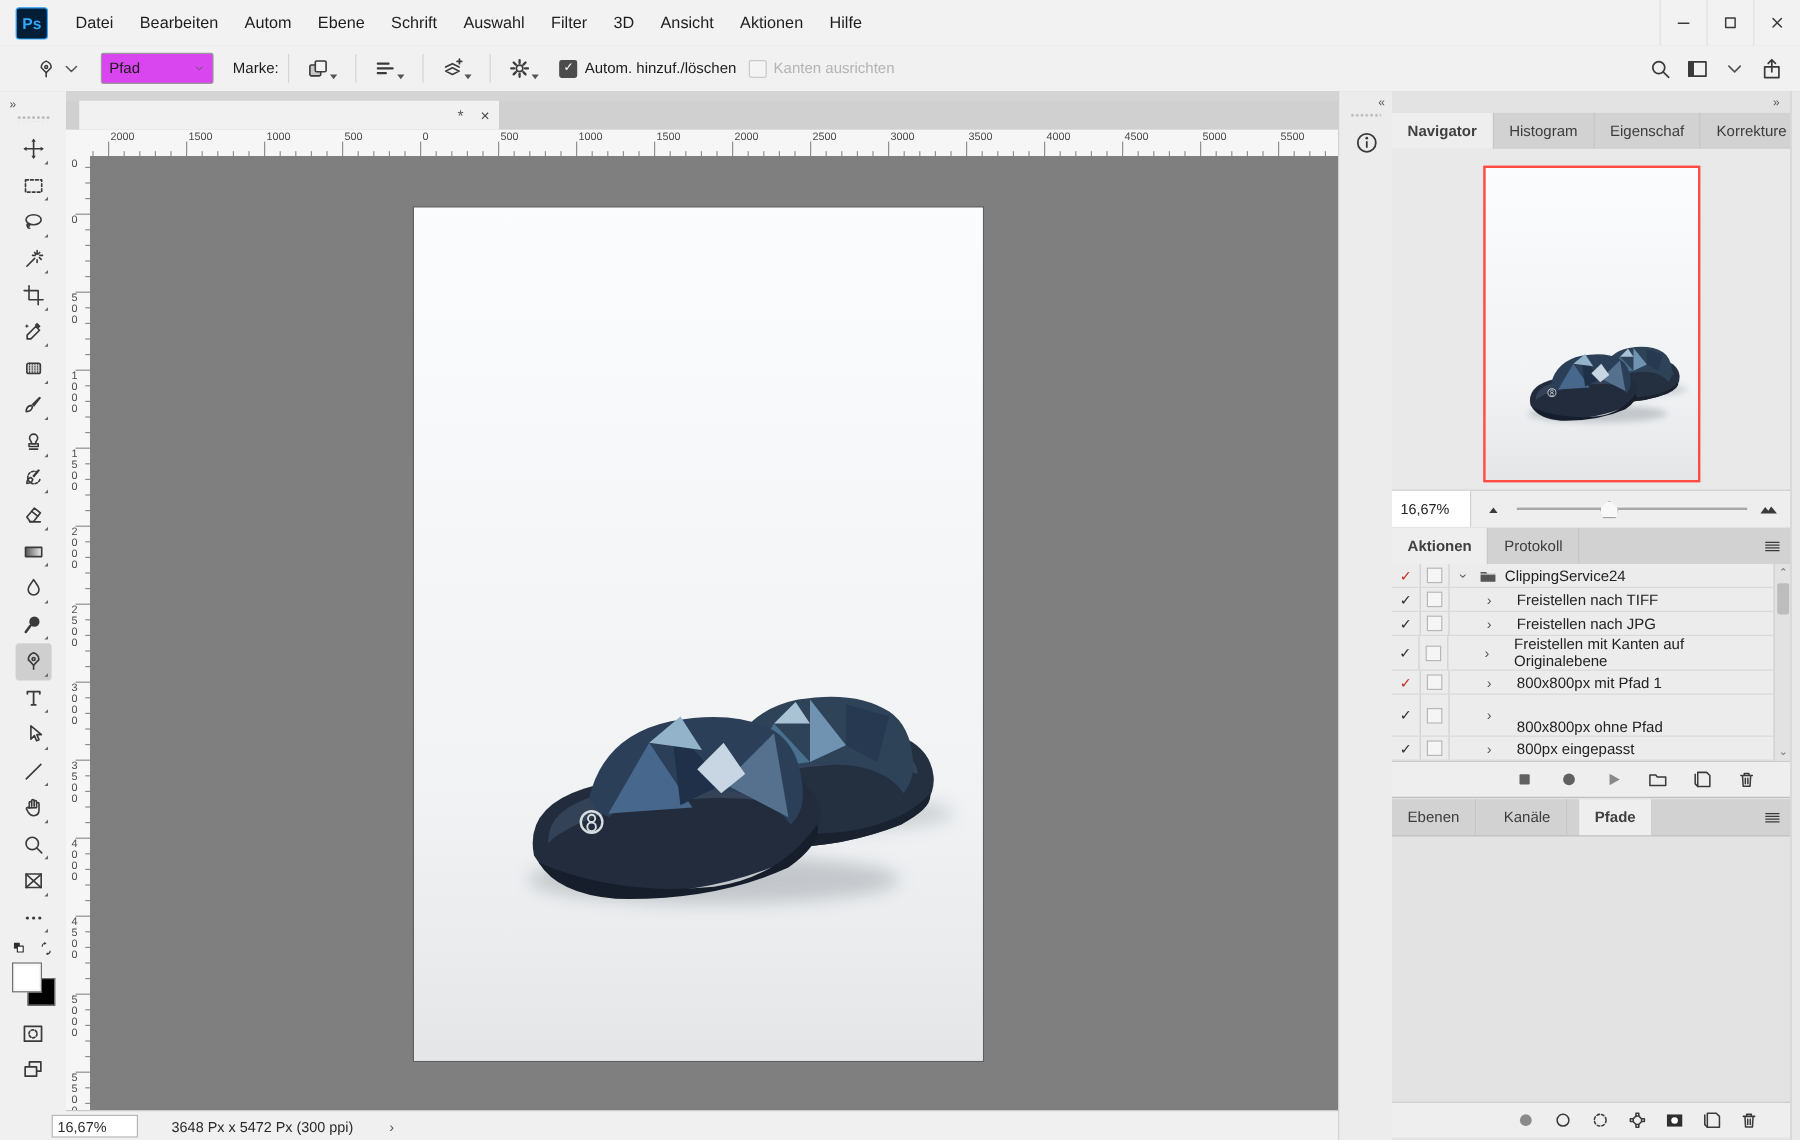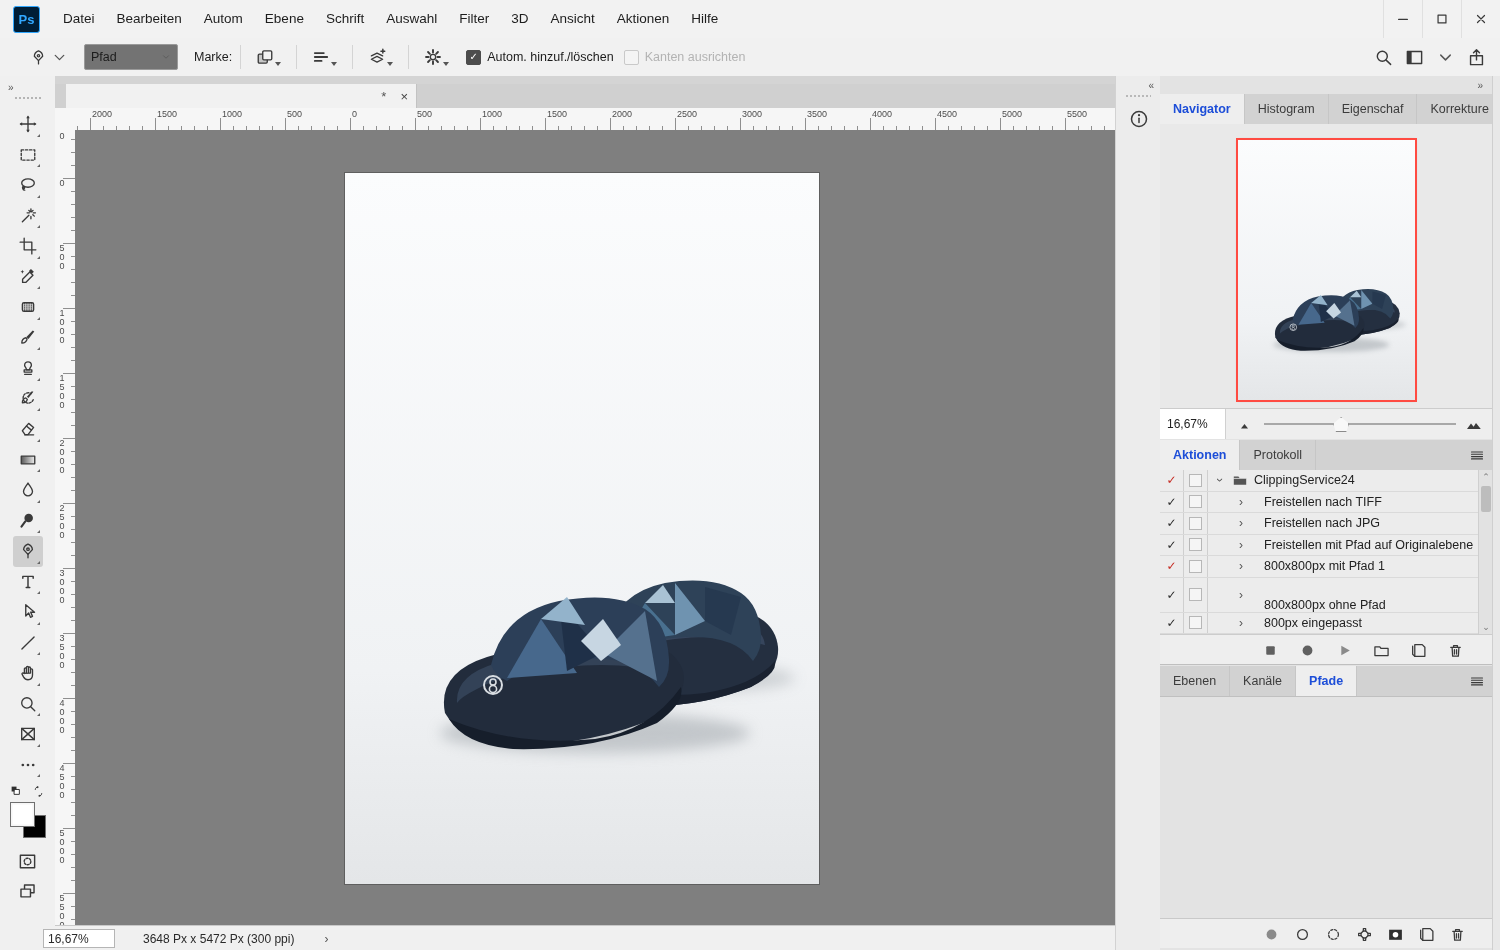--- a/index.html
+++ b/index.html
@@ -19,21 +19,21 @@
   #winctrls{margin-left:auto;display:flex;height:100%;}
   .winbtn{width:38px;height:100%;display:flex;align-items:center;justify-content:center;
           border-left:1px solid #e0e0e0;}
   .winbtn .ic{width:14px;height:14px;stroke-width:1.4;}
   
   #optionsbar{position:absolute;left:0;top:38px;width:1500px;height:38px;background:#f1f1f1;
               border-bottom:1px solid #cdcdcd;display:flex;align-items:center;font-size:12.5px;}
   #tool-preset{margin-left:30px;display:flex;align-items:center;gap:4px;}
   #tool-preset .ic{width:17px;height:17px;}
   .chev{width:10px;height:10px;stroke:#555;}
-  #mode-select{margin-left:16px;width:80px;height:24px;background:#737373;border:1px solid #9a9a9a;
+  #mode-select{margin-left:16px;width:80px;height:24px;background:#d946ef;border:1px solid #9a9a9a;
                border-radius:2px;display:flex;align-items:center;padding:0 6px;gap:4px;}
   #mode-select span{flex:1;font-size:12.5px;color:#1c1c1c;}
   #marke-label{margin-left:16px;color:#1c1c1c;}
   .opt-btn{margin-left:9px;padding:4px 16px;background:#f3f3f3;border:1px solid #c8c8c8;
            border-radius:3px;color:#b3b3b3;font-size:12.5px;}
   .vsep{width:1px;height:24px;background:#d4d4d4;margin:0 8px;}
   .opt-ic{display:flex;align-items:center;margin:0 7px;gap:1px;}
   .opt-ic .ic{width:18px;height:18px;}
   .opt-ic .flyout{width:0;height:0;border-left:3.5px solid transparent;border-right:3.5px solid transparent;
            border-top:4px solid #555;align-self:flex-end;margin-bottom:3px;}
@@ -102,21 +102,21 @@
   #cd-grip{position:absolute;left:9px;top:18px;width:26px;height:4px;
            background-image:radial-gradient(#b8b8b8 1px,transparent 1.2px);background-size:4px 4px;}
   #cd-info{position:absolute;left:8px;top:28px;width:29px;height:30px;display:flex;align-items:center;justify-content:center;}
   #cd-info .ic{width:20px;height:20px;}
   
   #rightdock{position:absolute;left:1160px;top:76px;width:332px;height:874px;background:#e3e3e3;}
   #dock-expand{position:absolute;right:8px;top:4px;font-size:10px;color:#555;letter-spacing:1px;}
   .panel-tabs{position:absolute;left:0;width:332px;height:30px;background:#d2d2d2;display:flex;
               border-bottom:1px solid #c0c0c0;}
   .ptab{padding:0 13px;line-height:30px;font-size:12.5px;color:#3c3c3c;border-right:1px solid #c6c6c6;}
-  .ptab.active{background:#eeeeee;color:#1d4ed8;font-weight:bold;border-right:1px solid #c6c6c6;}
+  .ptab.active{background:#eeeeee;color:#404040;font-weight:bold;border-right:1px solid #c6c6c6;}
   .pmenu{margin-left:auto;width:30px;display:flex;align-items:center;justify-content:center;}
   .pmenu .ic{width:16px;height:16px;}
   #nav-content{position:absolute;left:0;top:48px;width:332px;height:284px;background:#e9e9e9;}
   #nav-thumb{position:absolute;left:78px;top:16px;width:177px;height:260px;background:#fff;
              outline:2px solid #ff4b42;box-shadow:0 0 3px rgba(0,0,0,.3);}
   #nav-bottom{position:absolute;left:0;top:332px;width:332px;height:30px;background:#eeeeee;
               border-top:1px solid #cccccc;display:flex;align-items:center;}
   #nav-zoom{width:58px;height:20px;background:#fff;border-right:1px solid #d0d0d0;font-size:12px;
             display:flex;align-items:center;padding-left:7px;height:30px;}
   #nav-bottom .ic{width:16px;height:16px;}
@@ -138,21 +138,21 @@
   .act-row .ic{width:16px;height:16px;margin-right:6px;}
   #actions-scroll{position:absolute;left:318px;top:394px;width:14px;height:164px;background:#e2e2e2;
                   border-left:1px solid #cfcfcf;}
   #as-up{position:absolute;top:2px;left:2px;color:#777;font-size:9px;width:10px;text-align:center;}
   #as-thumb{position:absolute;top:16px;left:2px;width:10px;height:26px;background:#bdbdbd;border-radius:2px;}
   #as-down{position:absolute;bottom:2px;left:2px;color:#777;font-size:9px;width:10px;text-align:center;}
   #actions-buttons{position:absolute;left:0;top:558px;width:332px;height:31px;background:#eeeeee;
                    border-top:1px solid #cccccc;border-bottom:1px solid #bfbfbf;
                    display:flex;align-items:center;justify-content:flex-end;gap:20px;padding-right:28px;box-sizing:border-box;}
   #actions-buttons .ic{width:17px;height:17px;}
-  #paths-panel-tabs{top:590px;}
+  #paths-panel-tabs{top:590px;gap:10px;}
   #paths-content{position:absolute;left:0;top:620px;width:332px;height:222px;background:#e7e7e7;}
   #path-row{position:absolute;left:0;top:4px;width:318px;height:102px;background:#ececec;
             border-bottom:1px solid #d6d6d6;display:flex;align-items:center;}
   #path-thumb{width:64px;height:88px;margin-left:6px;background:#8c8c8c;border:1px solid #5e5e5e;
               box-shadow:0 0 0 1px #cfcfcf;}
   #path-label{margin-left:14px;font-size:13px;font-weight:bold;color:#111;}
   #paths-buttons{position:absolute;left:0;top:842px;width:332px;height:30px;background:#eeeeee;
                  border-top:1px solid #c9c9c9;display:flex;align-items:center;justify-content:flex-end;
                  gap:14px;padding-right:26px;box-sizing:border-box;}
   #paths-buttons .ic{width:17px;height:17px;}
@@ -763,21 +763,21 @@
           </div>
           <div class="act-exp" style="padding-left: 18px;">›</div>
           <span style="margin-left: 8px;">Freistellen nach JPG</span>
         </div>
         <div class="act-row">
           <div class="act-check" style="color: rgb(43, 43, 43); font-weight: bold;">✓</div>
           <div class="act-toggle">
             <span class="box"></span>
           </div>
           <div class="act-exp" style="padding-left: 18px;">›</div>
-          <span style="margin-left: 8px;">Freistellen mit Pfad auf Originalebene</span>
+          <span style="margin-left: 8px;">Freistellen mit Kanten auf Originalebene</span>
         </div>
         <div class="act-row">
           <div class="act-check" style="color: rgb(198, 42, 33); font-weight: bold;">✓</div>
           <div class="act-toggle">
             <span class="box"></span>
           </div>
           <div class="act-exp" style="padding-left: 18px;">›</div>
           <span style="margin-left: 8px;">800x800px mit Pfad 1</span>
         </div>
         <div class="act-row">

